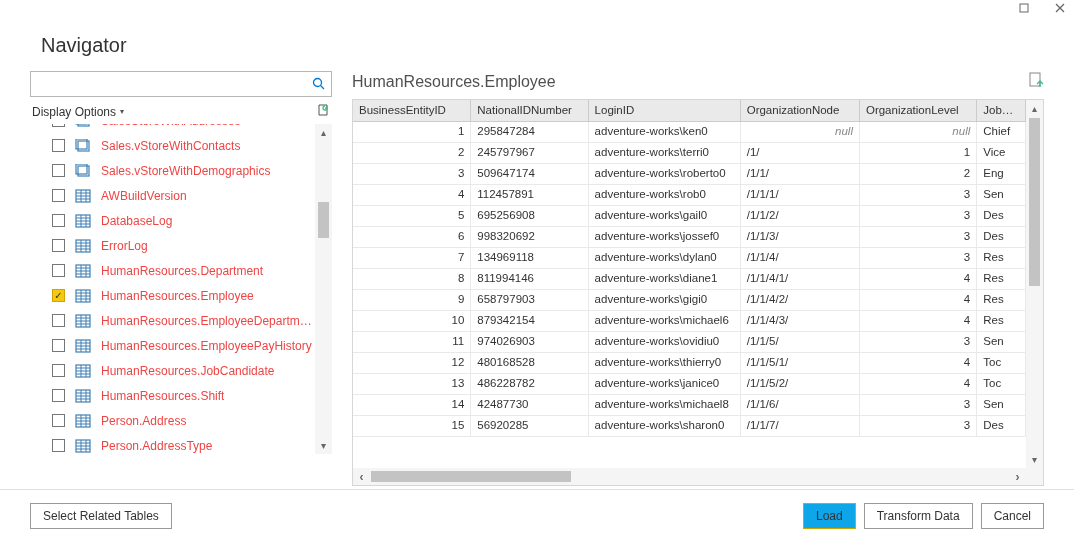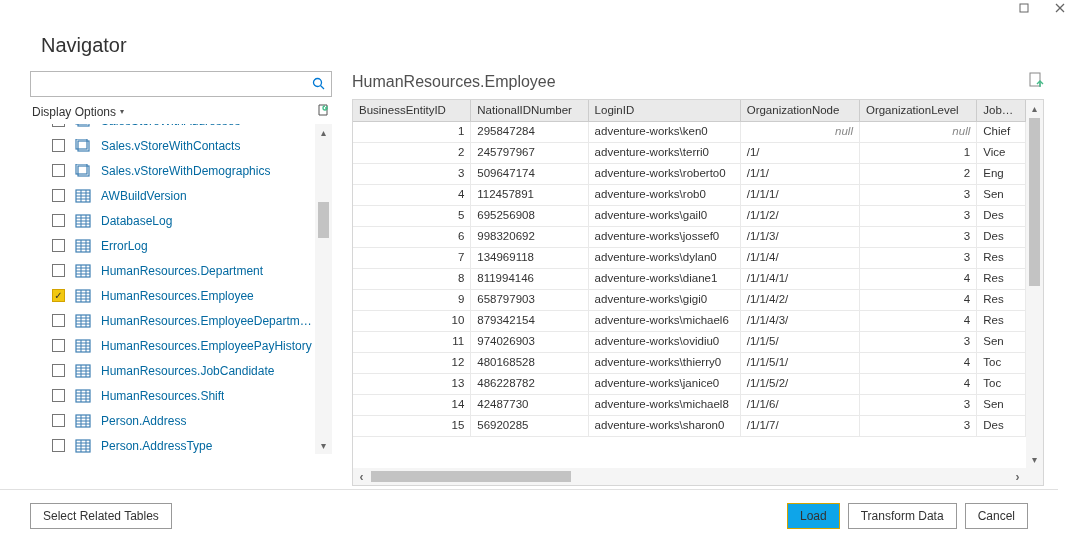--- a/index.html
+++ b/index.html
@@ -23,21 +23,21 @@
   .opt-caret { font-size:8px; color:#555; }
 
   .tree-container { border-top: none; height: 330px; position:relative; overflow:hidden; }
   .tree-clip { position:absolute; top:-16px; left:0; right:18px; }
   .tree-scroll { position:absolute; right:0; top:0; bottom:0; width:17px; background:#f5f5f5; }
   .tree-scroll .up, .tree-scroll .down { height:17px; display:flex; align-items:center; justify-content:center; color:#666; font-size:10px; }
   .tree-scroll .up { position:absolute; top:0; width:100%; }
   .tree-scroll .down { position:absolute; bottom:0; width:100%; }
   .tree-scroll .thumb { position:absolute; left:3px; right:3px; top:78px; height:36px; background:#c3c3c3; }
 
-  .tree-item { height:25px; display:flex; align-items:center; padding-left:22px; font-size:12px; color:#0369a1; white-space:nowrap; overflow:hidden; text-overflow:ellipsis; gap:10px; }
+  .tree-item { height:25px; display:flex; align-items:center; padding-left:22px; font-size:12px; color:#ef4444; white-space:nowrap; overflow:hidden; text-overflow:ellipsis; gap:10px; }
   .tree-item .cb { width:13px; height:13px; border:1px solid #767676; background:#fff; flex:0 0 13px; display:flex; align-items:center; justify-content:center; }
   .tree-item .cb.checked { background:#f2c811; border-color:#d3a300; }
   .tree-item .cb.checked::after { content:"✓"; font-size:10px; color:#333; line-height:1; }
   .tree-item .ico { width:16px; height:14px; flex:0 0 16px; }
   .tree-item .lbl { overflow:hidden; text-overflow:ellipsis; }
 
   
   .preview-panel { flex:1; display:flex; flex-direction:column; }
   .prev-header { display:flex; justify-content:space-between; align-items:center; height:22px; }
   .prev-title { font-size:16px; color:#505050; }
@@ -57,21 +57,21 @@
   .grid-vscroll .up{top:0}.grid-vscroll .down{bottom:0}
   .grid-vscroll .thumb { position:absolute; left:3px; right:3px; top:18px; height:168px; background:#c3c3c3; }
 
   .grid-hscroll { position:absolute; left:0; right:17px; bottom:0; height:17px; background:#f5f5f5; }
   .grid-hscroll .lft, .grid-hscroll .rgt { width:17px; height:100%; position:absolute; display:flex; align-items:center; justify-content:center; color:#666; font-size:12px; font-weight:bold; }
   .grid-hscroll .lft{left:0}.grid-hscroll .rgt{right:0}
   .grid-hscroll .thumb { position:absolute; top:3px; bottom:3px; left:18px; width:200px; background:#c3c3c3; }
   .grid-corner { position:absolute; right:0; bottom:0; width:17px; height:17px; background:#f5f5f5; }
 
   
-  .footer { position:absolute; bottom:0; left:0; right:16px; height:52px; border-top:1px solid #e0e0e0; display:flex; align-items:center; justify-content:space-between; padding:0 30px; }
+  .footer { position:absolute; bottom:0; left:0; right:0; height:52px; border-top:1px solid #e0e0e0; display:flex; align-items:center; justify-content:space-between; padding:0 30px; }
   .btn { border:1px solid #999; background:#fff; font-size:12px; padding:5px 12px; color:#333; }
   .btn.primary { background:#0ea5e9; border-color:#d3a300; }
   .footer-right { display:flex; gap:8px; }
 
   
   .c0{width:122px} .c1{width:121px} .c2{width:157px} .c3{width:123px} .c4{width:121px} .c5{width:50px}
 
   
   .view-icon rect{fill:none;stroke:#3e7fb3;stroke-width:1.2}
   .table-icon rect{fill:none;stroke:#3e7fb3;stroke-width:1.2}

